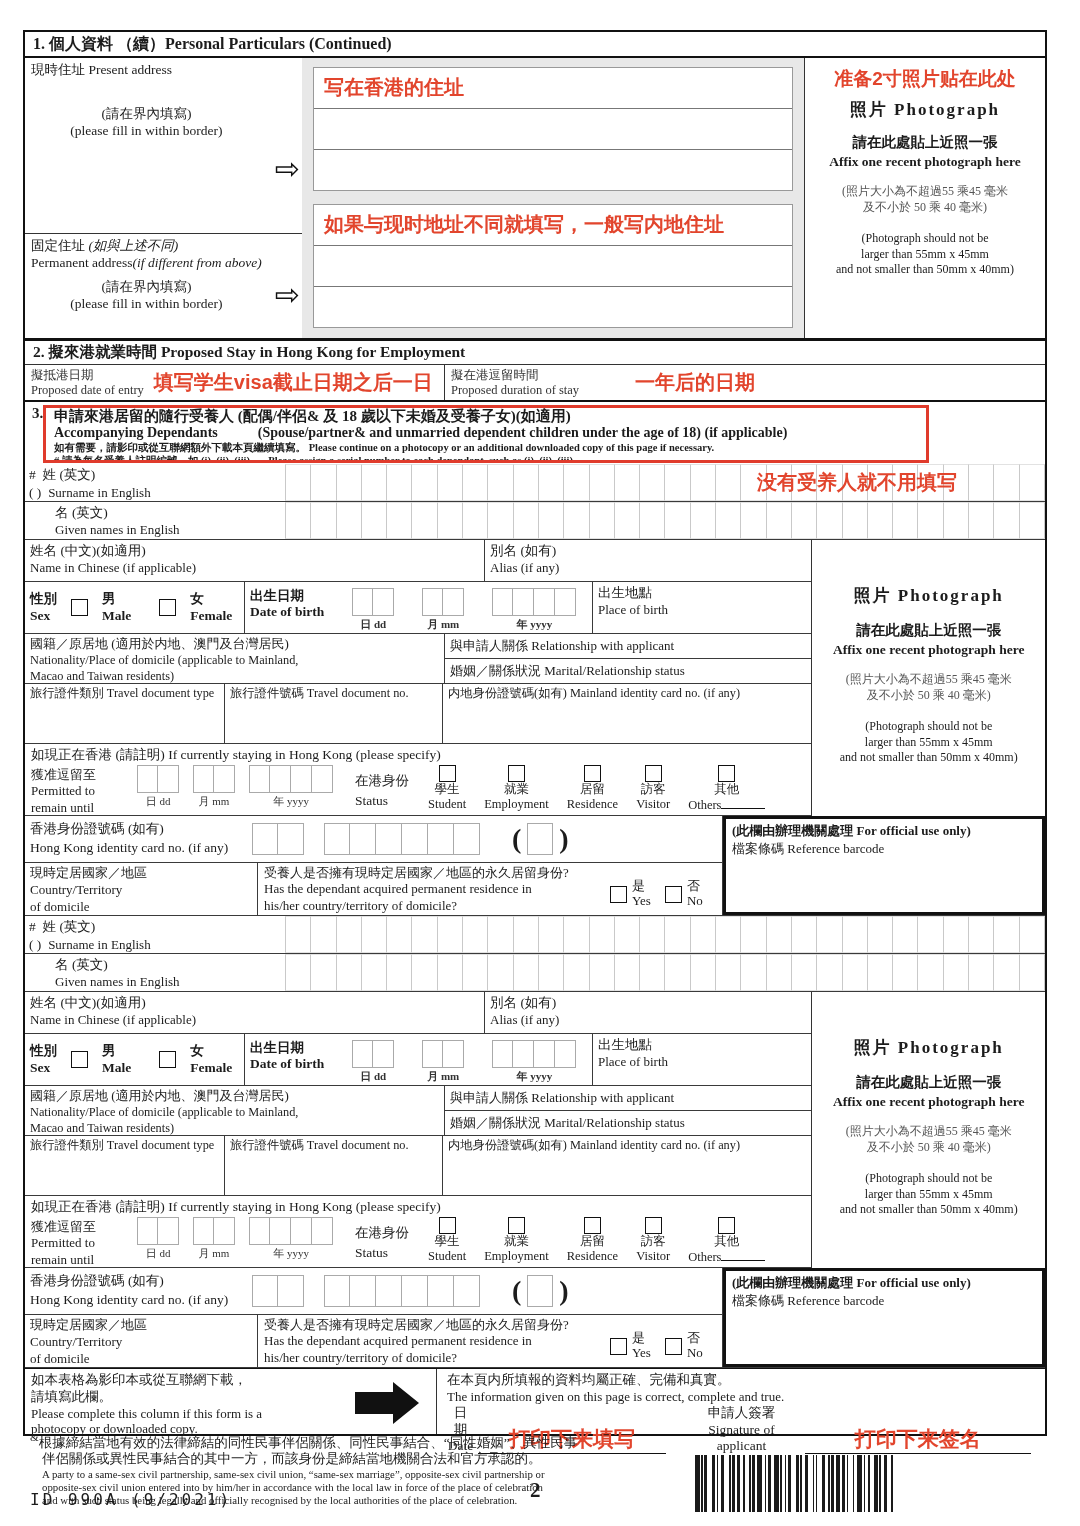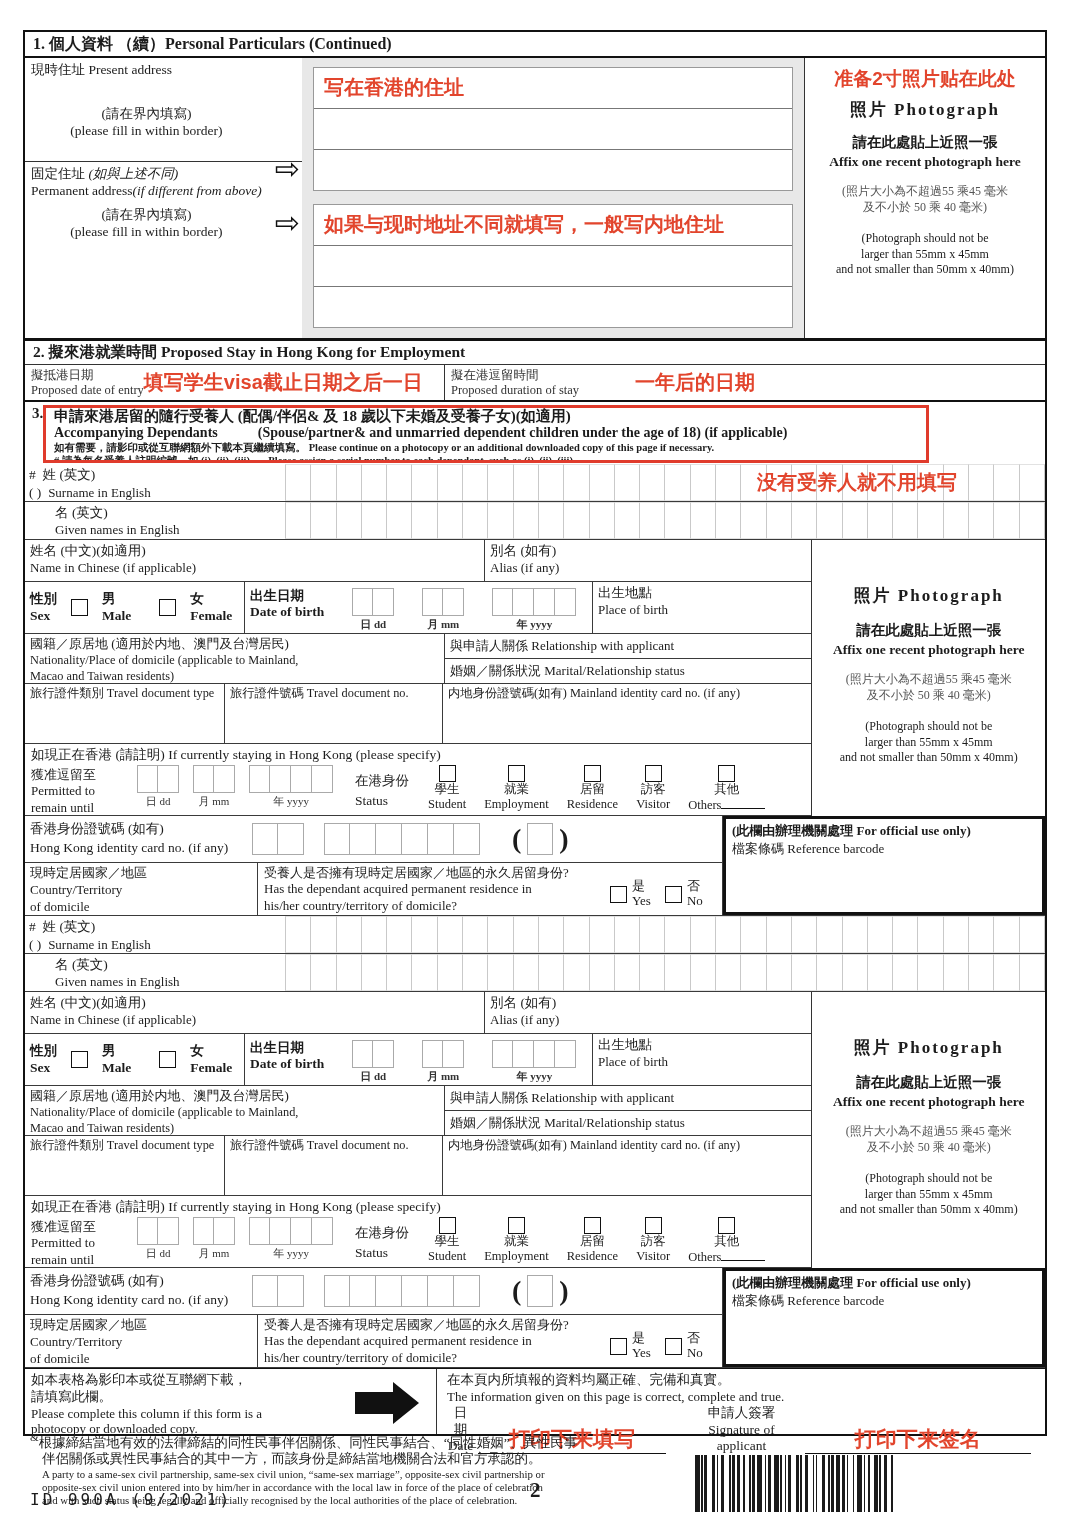--- a/index.html
+++ b/index.html
@@ -8,21 +8,21 @@
   .page { position:relative; width:1080px; height:1526px; background:#fff; overflow:hidden; }
   .form { position:absolute; left:23px; top:30px; width:1024px; border:2px solid #111; background:#fff; }
 
   .red { color:#e2452d; font-family:"Liberation Sans", sans-serif; font-weight:bold; }
   .grow { flex:1; }
 
   
   .s1-header { height:26px; border-bottom:2px solid #111; font-weight:bold; font-size:16px; padding:2px 8px; }
   .s1-body { display:flex; height:280px; }
   .s1-left { width:278px; }
-  .s1-grp { height:104px; padding:4px 6px; position:relative; }
+  .s1-grp { height:176px; padding:4px 6px; position:relative; }
   .s1-grp1 { border-bottom:1px solid #333; }
   .lab13 { font-size:13.5px; line-height:1.25; }
   .fill-hint { text-align:center; font-size:13.5px; margin-top:26px; line-height:1.3; padding-right:34px; }
   .s1-grp2 .fill-hint { margin-top:6px; }
   .arrow-outline { position:absolute; right:2px; font-size:30px; line-height:1; color:#111; }
   .s1-mid { width:504px; background:#e8e8e8; padding:9px 11px; }
   .addr-box { background:#fff; border:1px solid #999; height:124px; margin-bottom:13px; }
   .addr-line { height:41px; border-bottom:1px solid #777; padding:6px 10px; }
   .addr-line:last-child { border-bottom:none; }
   .addr-red { font-size:20px; }
@@ -34,21 +34,21 @@
   .ph-size-cn { color:#555; font-size:12px; line-height:1.3; margin-bottom:16px; }
   .ph-size-en { font-size:12px; line-height:1.3; }
 
   
   .s2 { border-top:3px solid #111; }
   .s2-header { font-weight:bold; font-size:15.5px; padding:1px 8px; height:23px; }
   .s2-row { display:flex; border-top:1px solid #333; height:36px; }
   .s2-cell { display:flex; align-items:center; padding:1px 6px; }
   .s2-c1 { width:420px; border-right:1px solid #333; }
   .s2-lab { font-size:12.5px; line-height:1.15; color:#333; }
-  .s2-red { font-size:20px; margin-left:0; white-space:nowrap; }
+  .s2-red { font-size:20px; margin-left:10px; white-space:nowrap; }
 
   
   .s3 { border-top:2px solid #111; position:relative; padding:3px 0 3px 18px; height:64px; }
   .s3-no { position:absolute; left:7px; top:3px; font-weight:bold; font-size:15px; }
   .s3-box { border:3px solid #e03b2c; width:886px; padding:0px 8px; height:58px; overflow:hidden; }
   .s3-l1 { font-weight:bold; font-size:15px; line-height:1.15; }
   .s3-l2 { font-weight:bold; font-size:14px; line-height:1.1; }
   .s3-l2 .gap { display:inline-block; width:40px; }
   .s3-l3, .s3-l4 { font-weight:bold; font-size:10.5px; line-height:1.25; }
 

